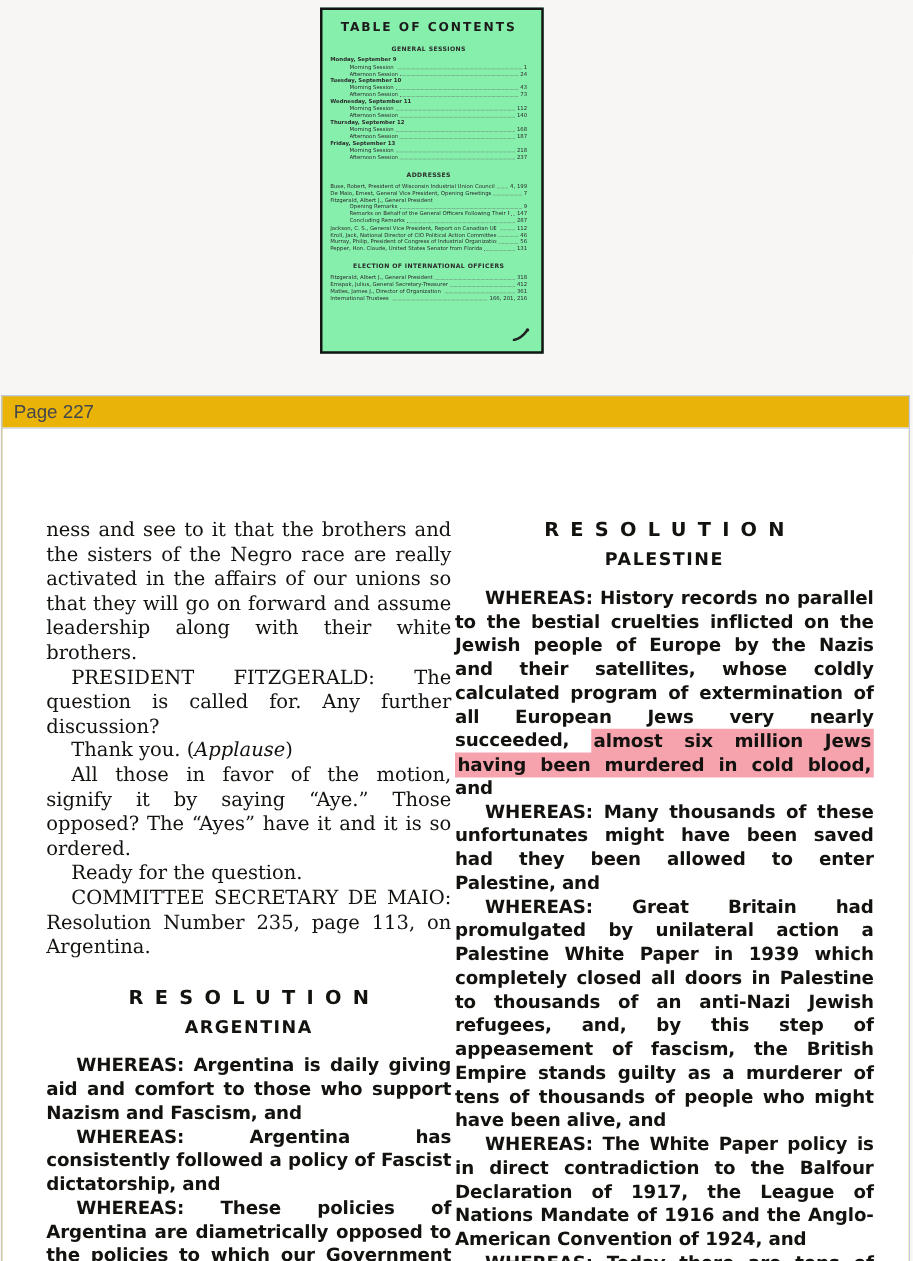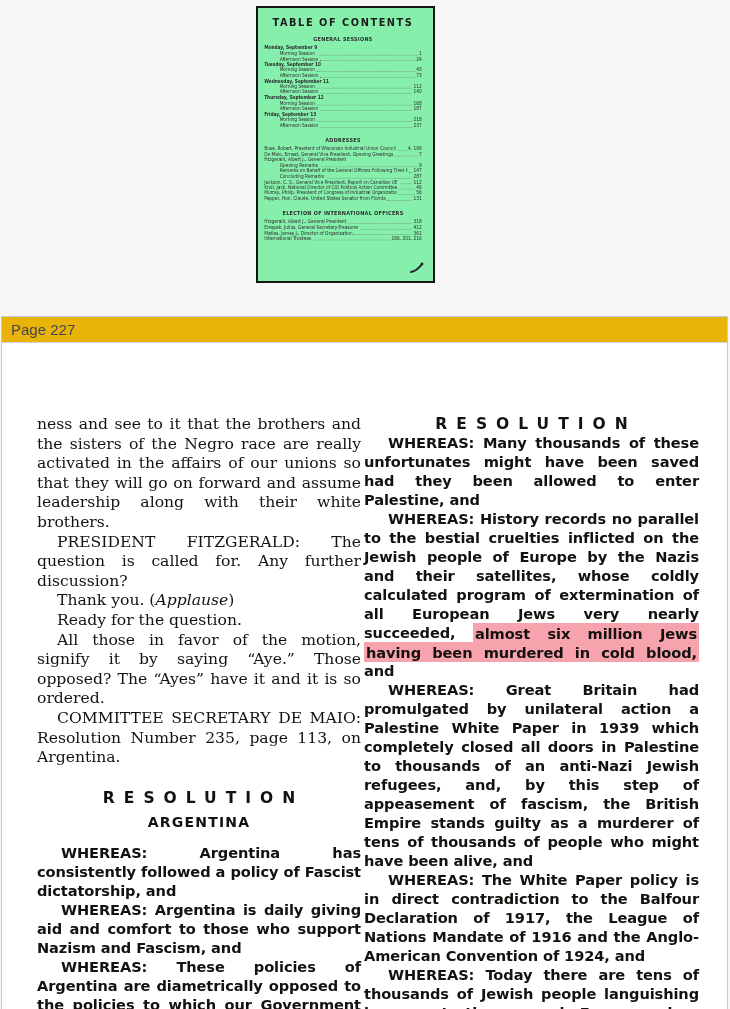--- a/index.html
+++ b/index.html
@@ -205,33 +205,34 @@
 
   <div class="viewer">
     <div class="page-bar">
       <span>Page 227</span>
     </div>
     <div class="doc-page">
       <div class="col col-left" id="col-left">
           <p class="serif"><span>ness and see to it that the brothers and the sisters of the Negro race are really activated in the affairs of our unions so that they will go on forward and assume leadership along with their white brothers.</span></p>
           <p class="serif indent"><span>PRESIDENT FITZGERALD: The question is called for. Any further discussion?</span></p>
           <p class="serif indent"><span>Thank you. (</span><span class="italic">Applause</span><span>)</span></p>
+          <p class="serif indent"><span>All those in favor of the motion, signify it by saying “Aye.” Those opposed? The “Ayes” have it and it is so ordered.</span></p>
           <p class="serif indent"><span>Ready for the question.</span></p>
-          <p class="serif indent"><span>All those in favor of the motion, signify it by saying “Aye.” Those opposed? The “Ayes” have it and it is so ordered.</span></p>
           <p class="serif indent"><span>COMMITTEE SECRETARY DE MAIO: Resolution Number 235, page 113, on Argentina.</span></p>
           <div class="h1">RESOLUTION</div>
           <div class="h2">ARGENTINA</div>
+          <p class="sans indent"><span>WHEREAS: Argentina is daily giving aid and comfort to those who support Nazism and Fascism, and</span></p>
           <p class="sans indent"><span>WHEREAS: Argentina has consistently followed a policy of Fascist dictatorship, and</span></p>
-          <p class="sans indent"><span>WHEREAS: Argentina is daily giving aid and comfort to those who support Nazism and Fascism, and</span></p>
           <p class="sans indent"><span>WHEREAS: These policies of Argentina are diametrically opposed to the policies to which our Government has pledged itself in the United Nations,</span></p>
         </div>
       <div class="col col-right" id="col-right">
           <div class="h1">RESOLUTION</div>
+          <div class="h2">PALESTINE</div>
+          <p class="sans indent"><span>WHEREAS: History records no parallel to the bestial cruelties inflicted on the Jewish people of Europe by the Nazis and their satellites, whose coldly calculated program of extermination of all European Jews very nearly succeeded, </span><span class="highlight">almost six million Jews having been murdered in cold blood,</span><span> and</span></p>
           <p class="sans indent"><span>WHEREAS: Many thousands of these unfortunates might have been saved had they been allowed to enter Palestine, and</span></p>
-          <p class="sans indent"><span>WHEREAS: History records no parallel to the bestial cruelties inflicted on the Jewish people of Europe by the Nazis and their satellites, whose coldly calculated program of extermination of all European Jews very nearly succeeded, </span><span class="highlight">almost six million Jews having been murdered in cold blood,</span><span> and</span></p>
           <p class="sans indent"><span>WHEREAS: Great Britain had promulgated by unilateral action a Palestine White Paper in 1939 which completely closed all doors in Palestine to thousands of an anti-Nazi Jewish refugees, and, by this step of appeasement of fascism, the British Empire stands guilty as a murderer of tens of thousands of people who might have been alive, and</span></p>
           <p class="sans indent"><span>WHEREAS: The White Paper policy is in direct contradiction to the Balfour Declaration of 1917, the League of Nations Mandate of 1916 and the Anglo-American Convention of 1924, and</span></p>
           <p class="sans indent"><span>WHEREAS: Today there are tens of thousands of Jewish people languishing in concentration camps in Europe and</span></p>
         </div>
     </div>
   </div>
 
 </div>
 
 </body></html>

